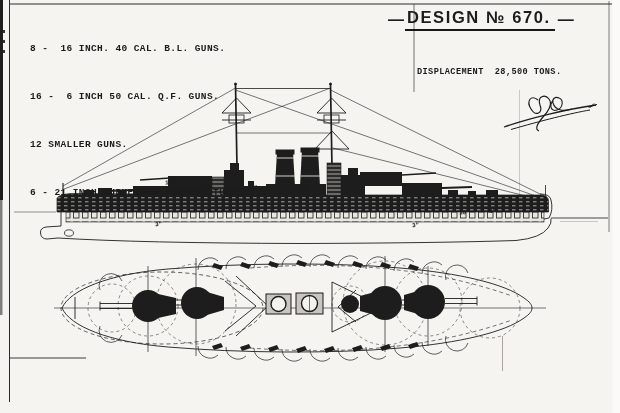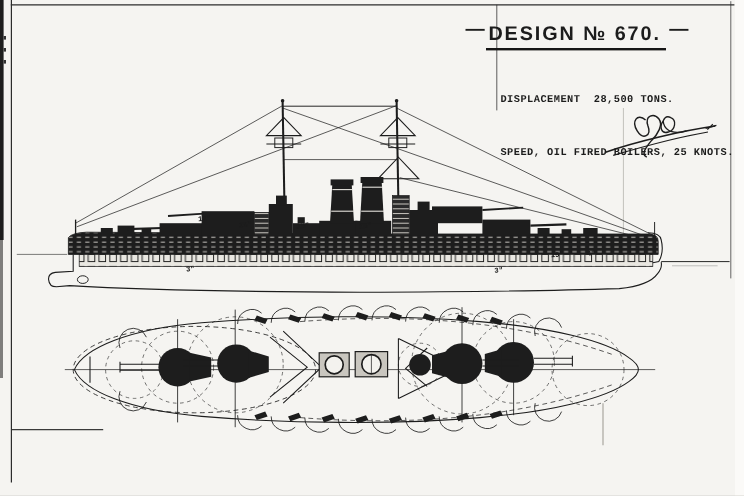--- a/index.html
+++ b/index.html
@@ -5,21 +5,21 @@
   html,body{margin:0;padding:0;background:#d9d8d4;}
   .page{position:relative;width:620px;height:413px;background:#f5f4f1;overflow:hidden;
         font-family:"Liberation Mono", monospace;color:#1c1c1c;}
   .drawing-svg{position:absolute;left:0;top:0;}
   .arm{position:absolute;left:30px;top:9px;font-size:9.5px;font-weight:bold;
        letter-spacing:0.4px;line-height:16px;white-space:pre;}
   .titleblock{position:absolute;left:388px;top:8px;width:226px;}
   .title-row{display:flex;align-items:center;gap:3px;}
   .dash{font-family:"Liberation Sans",sans-serif;font-size:16px;font-weight:bold;letter-spacing:-2px;}
   .design-title{font-family:"Liberation Sans",sans-serif;font-size:16.5px;font-weight:bold;
-       letter-spacing:1.6px;border-bottom:2.5px solid #161616;padding:0 4px 2px 2px;white-space:pre;margin-top:11px;}
+       letter-spacing:1.6px;border-bottom:2.5px solid #161616;padding:0 4px 2px 2px;white-space:pre;}
   .specs{margin-top:5px;margin-left:29px;font-size:8.6px;font-weight:bold;
        letter-spacing:0.4px;line-height:14.5px;white-space:pre;}
   .anno{position:absolute;font-size:6px;font-weight:bold;letter-spacing:0;transform:rotate(-5deg);white-space:pre;}
 </style>
 </head>
 <body>
 
 <div class="page">
 
 <svg class="drawing-svg" width="620" height="413" viewBox="0 0 620 413">
@@ -225,30 +225,35 @@
   </g>
 
   <g stroke="#1d1d1d" fill="none">
     <path d="M504,127 C530,118 568,109 596,105" stroke-width="1.3"></path>
     <path d="M511,129.5 C540,121 572,113 590,110 M588,107 l9,-2.5 M594,103.5 l-4.5,4.5" stroke-width="1"></path>
     <path d="M538,100 C531,94 526,101 531,109 C536,117 543,113 540,105 C537,96 545,94 549,99 C553,104 548,112 543,117 C538,123 534,129 539,131" stroke-width="1.2"></path>
     <path d="M553,100 C549,106 551,112 557,110 C563,108 564,100 559,98 C555,96 552,99 553,103 C555,110 563,112 572,109" stroke-width="1.1"></path>
   </g>
 </svg>
 
+<div class="arm">
+  <div>8 -  16 INCH. 40 CAL. B.L. GUNS.</div>
+  <div>16 -  6 INCH 50 CAL. Q.F. GUNS.</div>
+  <div>12 SMALLER GUNS.</div>
+  <div>6 - 21 INCH SUBMERGED TORPEDO TUBES.</div>
+</div>
 
 <div class="titleblock">
   <div class="title-row">
     <span class="dash">—</span>
     <span class="design-title">DESIGN № 670.</span>
     <span class="dash">—</span>
   </div>
   <div class="specs">
     <div>DISPLACEMENT  28,500 TONS.</div>
-    <div>SPEED, OIL FIRED BOILERS, 25 KNOTS.</div>
   </div>
 </div>
 
 <span class="anno" style="left:165px;top:179px">12″</span>
 <span class="anno" style="left:199px;top:184px">1½″</span>
 <span class="anno" style="left:247px;top:185px">1½″</span>
 <span class="anno" style="left:299px;top:185px">1½″</span>
 <span class="anno" style="left:155px;top:221px">3″</span>
 <span class="anno" style="left:412px;top:222px">3″</span>
 <span class="anno" style="left:459px;top:209px">15″</span>

